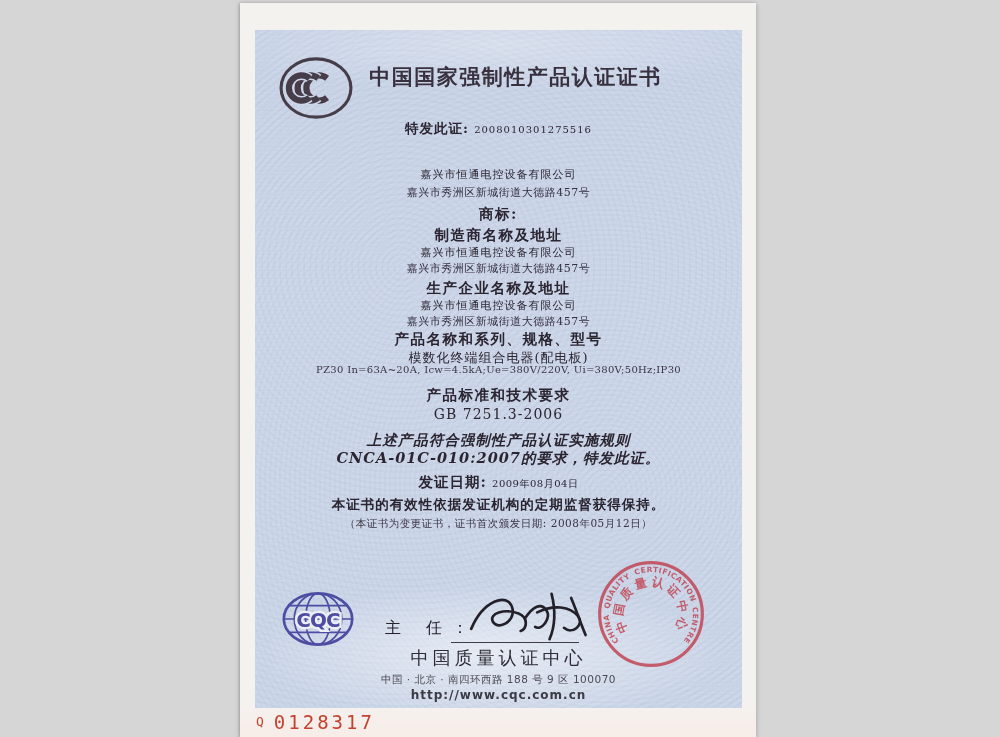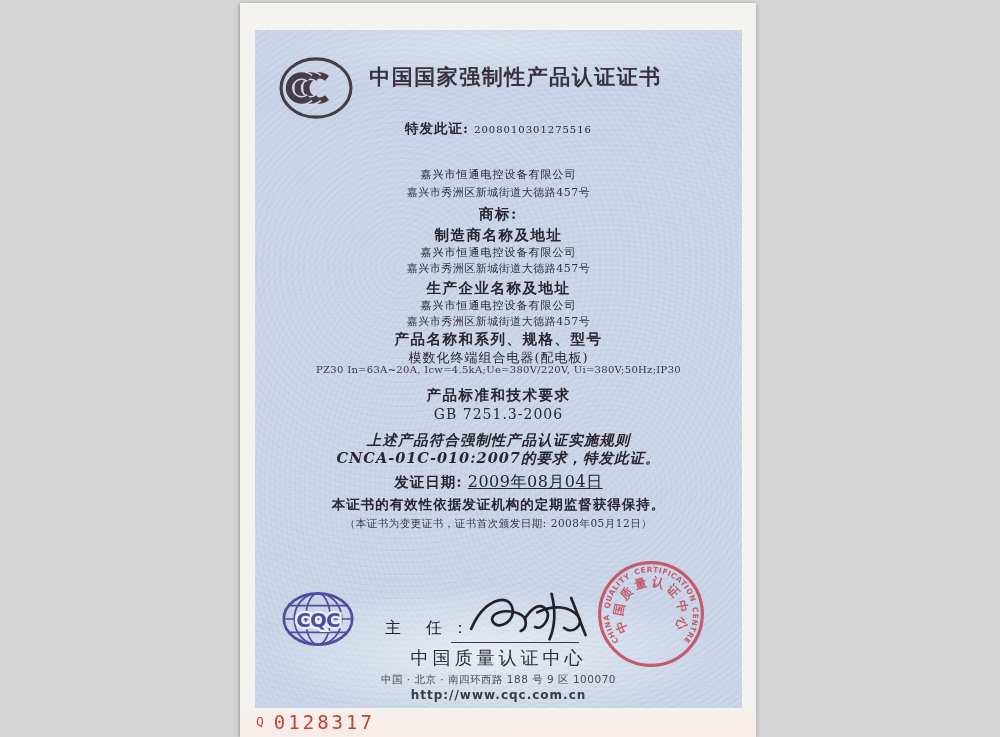--- a/index.html
+++ b/index.html
@@ -31,21 +31,21 @@
   .certno-label{font-weight:bold;font-size:13.5px;letter-spacing:1px;}
   .certno-value{font-size:10px;letter-spacing:1px;font-family:"DejaVu Serif",serif;}
   .h{font-weight:bold;font-size:14.5px;letter-spacing:1.5px;}
   .co{font-size:11px;letter-spacing:1px;}
   .ad{font-size:11px;letter-spacing:.5px;color:#363041;}
   .prod{font-size:13px;letter-spacing:1px;}
   .spec{font-size:10px;letter-spacing:.3px;color:#3a3443;}
   .gb{font-size:14px;letter-spacing:1px;}
   .stmt{font-weight:bold;font-size:14.5px;letter-spacing:1px;font-style:italic;}
   .iss-label{font-weight:bold;font-size:14.5px;letter-spacing:1px;}
-  .iss-value{font-size:16px;letter-spacing:.5px;text-decoration:underline;}
+  .iss-value{font-size:10px;letter-spacing:.5px;}
   .valid{font-weight:bold;font-size:13.5px;letter-spacing:1px;}
   .note{font-size:10.5px;letter-spacing:.5px;color:#3a3443;}
   .ccc-logo{position:absolute;left:22px;top:25px;width:78px;height:66px;}
   .cqc-logo{position:absolute;left:25px;top:560px;width:76px;height:58px;}
   .director{
     position:absolute;left:130px;top:588px;
     font-weight:normal;font-size:16px;letter-spacing:10px;color:#26222e;white-space:nowrap;
   }
   .sig{position:absolute;left:210px;top:556px;width:134px;height:60px;}
   .sigline{position:absolute;left:196px;top:612px;width:128px;border-top:1.5px solid #403c46;}

